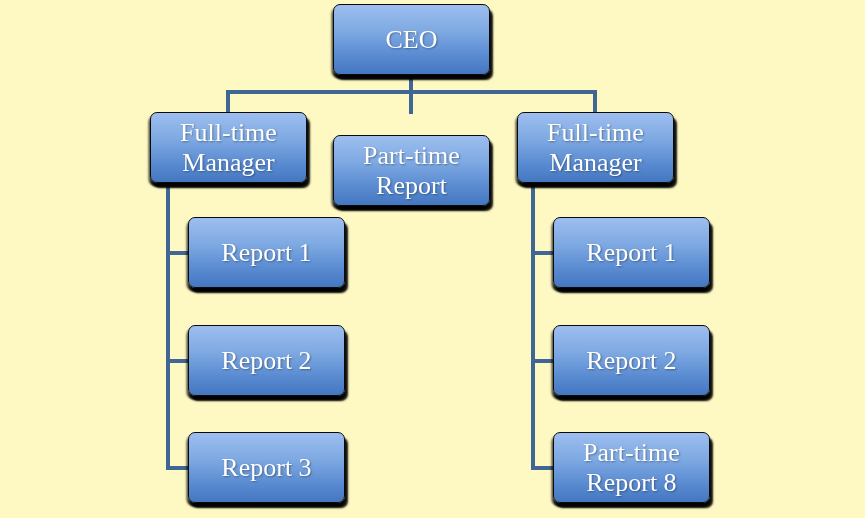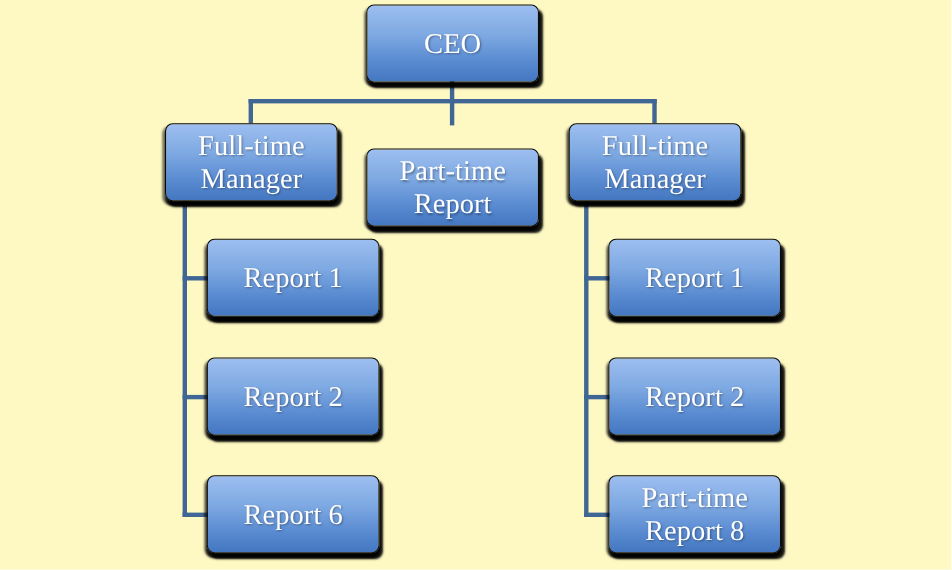--- a/index.html
+++ b/index.html
@@ -102,21 +102,21 @@
     <span>Full-time Manager</span>
   </div>
 
   <div class="node n-l-r1">
     <span>Report 1</span>
   </div>
   <div class="node n-l-r2">
     <span>Report 2</span>
   </div>
   <div class="node n-l-r3">
-    <span>Report 6</span>
+    <span>Report 3</span>
   </div>
 
   <div class="node n-r-r1">
     <span>Report 1</span>
   </div>
   <div class="node n-r-r2">
     <span>Report 2</span>
   </div>
   <div class="node n-r-r3">
     <span>Part-time Report 8</span>

